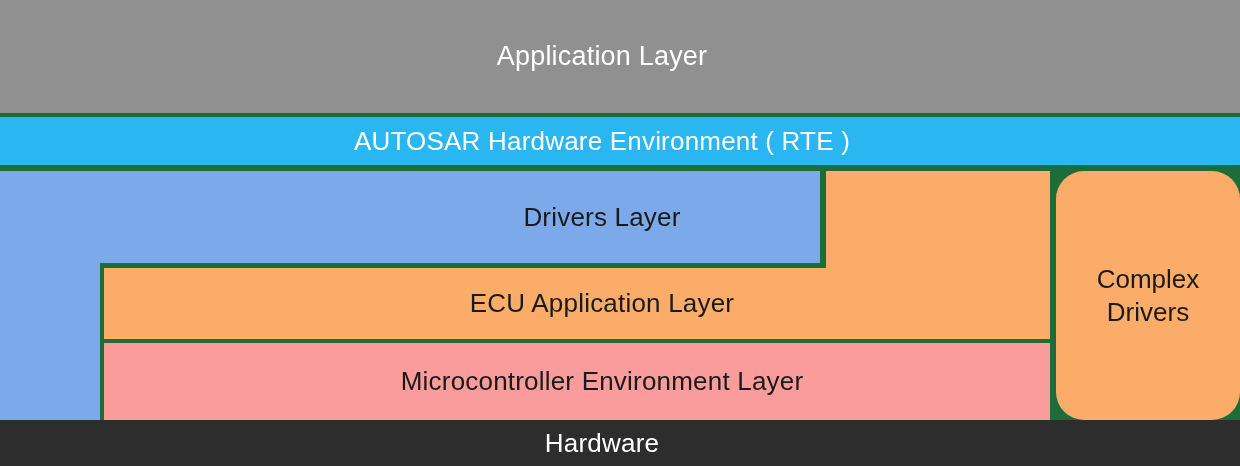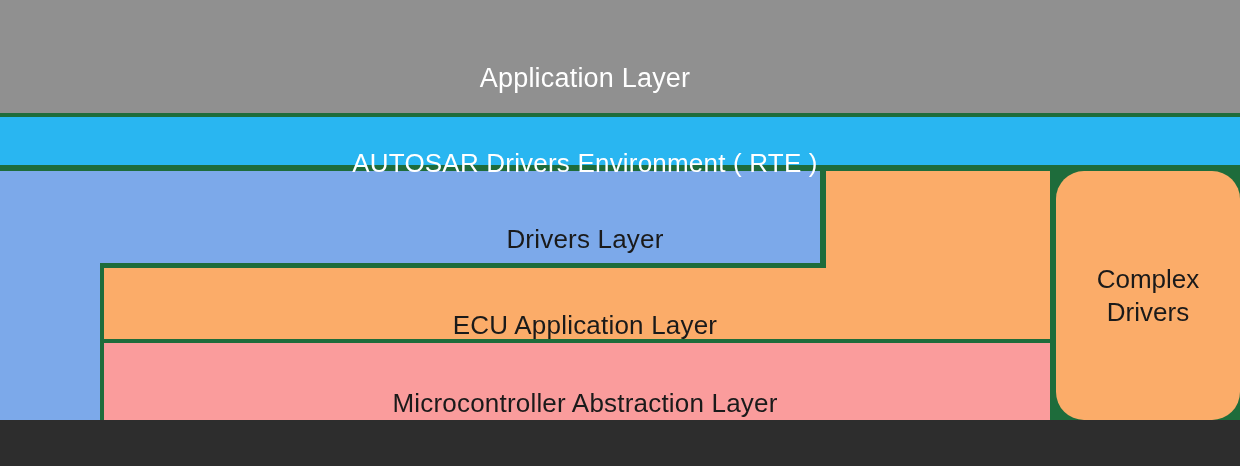--- a/index.html
+++ b/index.html
@@ -22,30 +22,29 @@
   .blue-col     { left: 0;      top: 171px; width: 100px;  height: 249px; background: var(--services_blue); }
   .orange-upper { left: 826px;  top: 171px; width: 224px;  height: 97px;  background: var(--ecu_orange); }
   .ecu-bar      { left: 104px;  top: 268px; width: 946px;  height: 71px;  background: var(--ecu_orange); }
   .mcal-bar     { left: 104px;  top: 343px; width: 946px;  height: 77px;  background: var(--mcal_pink); }
   .complex      { left: 1056px; top: 171px; width: 184px;  height: 249px; background: var(--complex_orange);
                   display: flex; align-items: center; justify-content: center; border-radius: 28px; }
   .hardware     { left: 0;      top: 420px; width: 1240px; height: 46px;  background: var(--hardware_dark); }
 
   .label {
     position: absolute;
-    left: 0;
+    left: 17px;
     width: 1170px;
     display: flex;
     align-items: center;
     justify-content: center;
     color: var(--label_light);
     font-size: 26px;
     letter-spacing: 0.2px;
     white-space: nowrap;
-    margin-top: 22px;
   }
   .label.dark { color: var(--label_dark); }
 
   .label-app      { top: 0;     height: 113px; font-size: 27px; }
   .label-rte      { top: 117px; height: 48px; }
   .label-services { top: 171px; height: 92px; }
   .label-ecu      { top: 268px; height: 71px; }
   .label-mcal     { top: 343px; height: 77px; }
   .label-hardware { top: 420px; height: 46px; }
 
@@ -68,18 +67,19 @@
   <div class="block blue-col"></div>
   <div class="block orange-upper"></div>
   <div class="block ecu-bar"></div>
   <div class="block mcal-bar"></div>
   <div class="block complex">
     <div class="complex-label">Complex Drivers</div>
   </div>
   <div class="block hardware"></div>
 
   <div class="label label-app">Application Layer</div>
-  <div class="label label-rte">AUTOSAR Drivers Environment ( RTE )</div>
+  <div class="label label-rte">AUTOSAR Hardware Environment ( RTE )</div>
   <div class="label label-services dark">Drivers Layer</div>
   <div class="label label-ecu dark">ECU Application Layer</div>
-  <div class="label label-mcal dark">Microcontroller Abstraction Layer</div>
+  <div class="label label-mcal dark">Microcontroller Environment Layer</div>
+  <div class="label label-hardware">Hardware</div>
 
 </div>
 
 </body></html>

